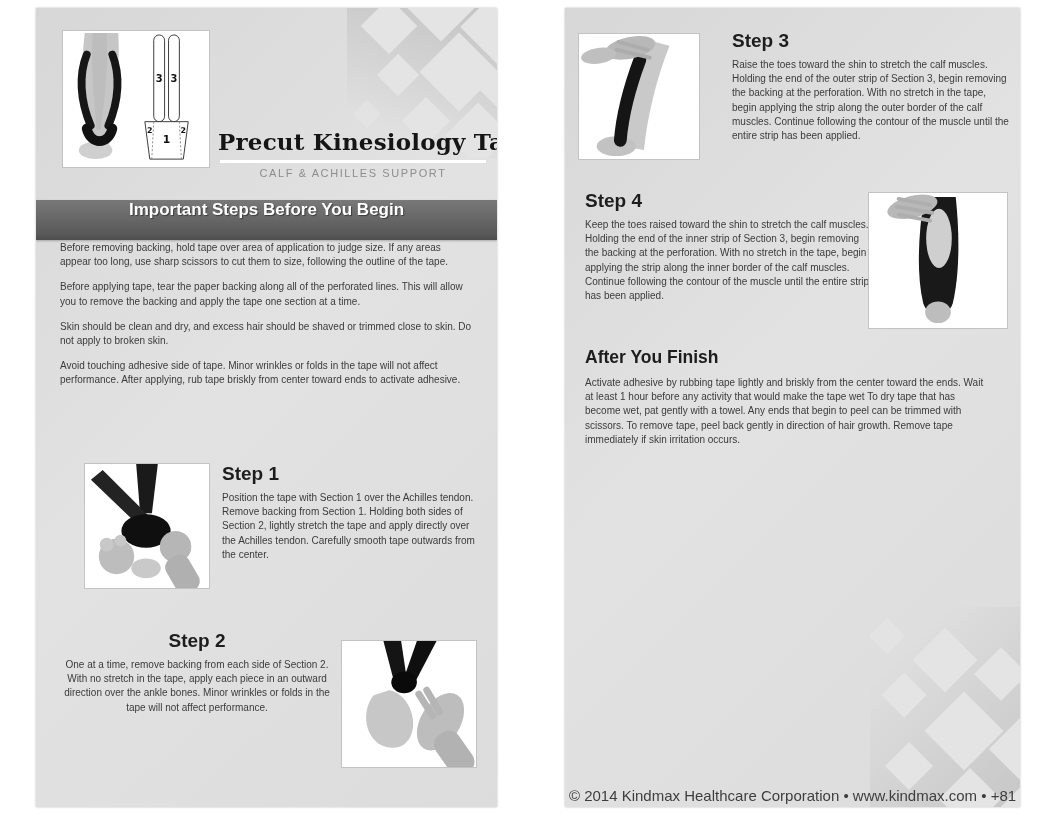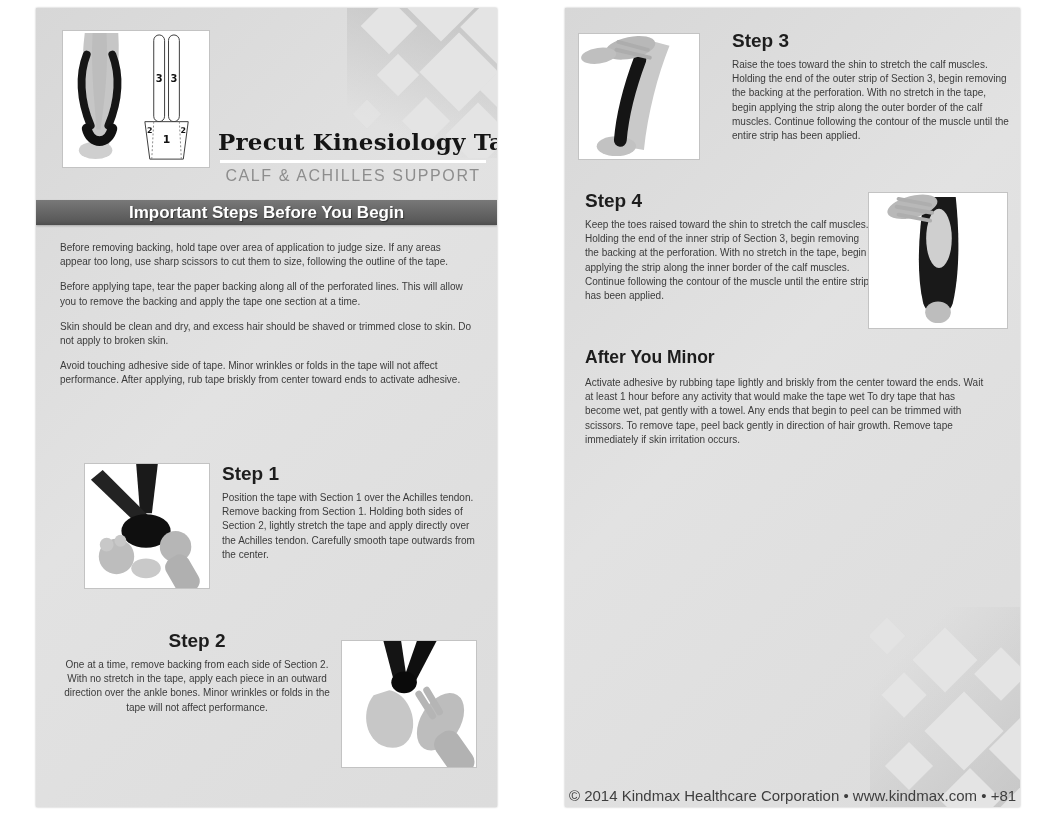--- a/index.html
+++ b/index.html
@@ -26,26 +26,26 @@
 
   
   .photo{position:absolute;background:#ffffff;border:1px solid #c3c3c3;box-sizing:border-box;}
   .photo svg{display:block;width:100%;height:100%;}
 
   
   .title-block{position:absolute;text-align:center;}
   .doc-title{font-family:"DejaVu Serif","Liberation Serif",serif;font-weight:bold;
     font-size:23px;color:#151515;letter-spacing:.2px;white-space:nowrap;}
   .title-rule{height:3px;background:#ffffff;margin:5px 2px 4px 2px;}
-  .doc-subtitle{font-size:16px;color:#8d8d8d;letter-spacing:1.6px;white-space:nowrap;}
-
-  
-  .banner{position:absolute;left:0;right:0;height:25px;
+  .doc-subtitle{font-size:11px;color:#8d8d8d;letter-spacing:1.6px;white-space:nowrap;}
+
+  
+  .banner{position:absolute;left:0;right:0;height:40px;
     background:linear-gradient(#787878,#595959 85%,#4d4d4d);
-    display:flex;align-items:center;justify-content:center;
+    display:flex;justify-content:center;
     box-shadow:0 1px 2px rgba(0,0,0,.25);}
   .banner span{color:#ffffff;font-weight:bold;font-size:17px;
     text-shadow:1px 1px 1px rgba(0,0,0,.45);}
 
   
   .copy{font-size:10px;line-height:1.42;color:#3b3b3b;}
   .copy p{margin:0 8px 11px 0;}
   .step-h{font-size:19px;font-weight:bold;color:#1d1d1d;margin:0 0 6px 0;}
   .sub-h{font-size:17.5px;font-weight:bold;color:#1d1d1d;margin:0 0 8px 0;}
   .abs{position:absolute;}
@@ -187,21 +187,21 @@
       <ellipse cx="44" cy="14" rx="26" ry="11" transform="rotate(-14 44 14)" fill="#b8b8b8"></ellipse>
       <g stroke="#aeaeae" stroke-width="4" stroke-linecap="round">
         <line x1="30" y1="6" x2="62" y2="12"></line>
         <line x1="28" y1="14" x2="64" y2="20"></line>
         <line x1="30" y1="22" x2="62" y2="28"></line>
       </g>
     </svg>
   </div>
 
   <div class="abs" style="left:20px;top:339px;width:408px;">
-    <div class="sub-h">After You Minor</div>
+    <div class="sub-h">After You Finish</div>
     <div class="copy">Activate adhesive by rubbing tape lightly and briskly from the center toward the ends. Wait at least 1 hour before any activity that would make the tape wet  To dry tape that has become wet, pat gently with a towel.  Any ends that begin to peel can be trimmed with scissors. To remove tape, peel back gently in direction of hair growth. Remove tape immediately if skin irritation occurs.</div>
   </div>
 
   <div class="deco deco-br">
     <div class="dm" style="left:4px;top:16px;width:26px;height:26px;opacity:.8;"></div>
     <div class="dm" style="left:52px;top:30px;width:46px;height:46px;"></div>
     <div class="dm" style="left:112px;top:48px;width:38px;height:38px;"></div>
     <div class="dm" style="left:18px;top:72px;width:32px;height:32px;"></div>
     <div class="dm" style="left:66px;top:96px;width:56px;height:56px;"></div>
     <div class="dm" style="left:128px;top:120px;width:44px;height:44px;"></div>

